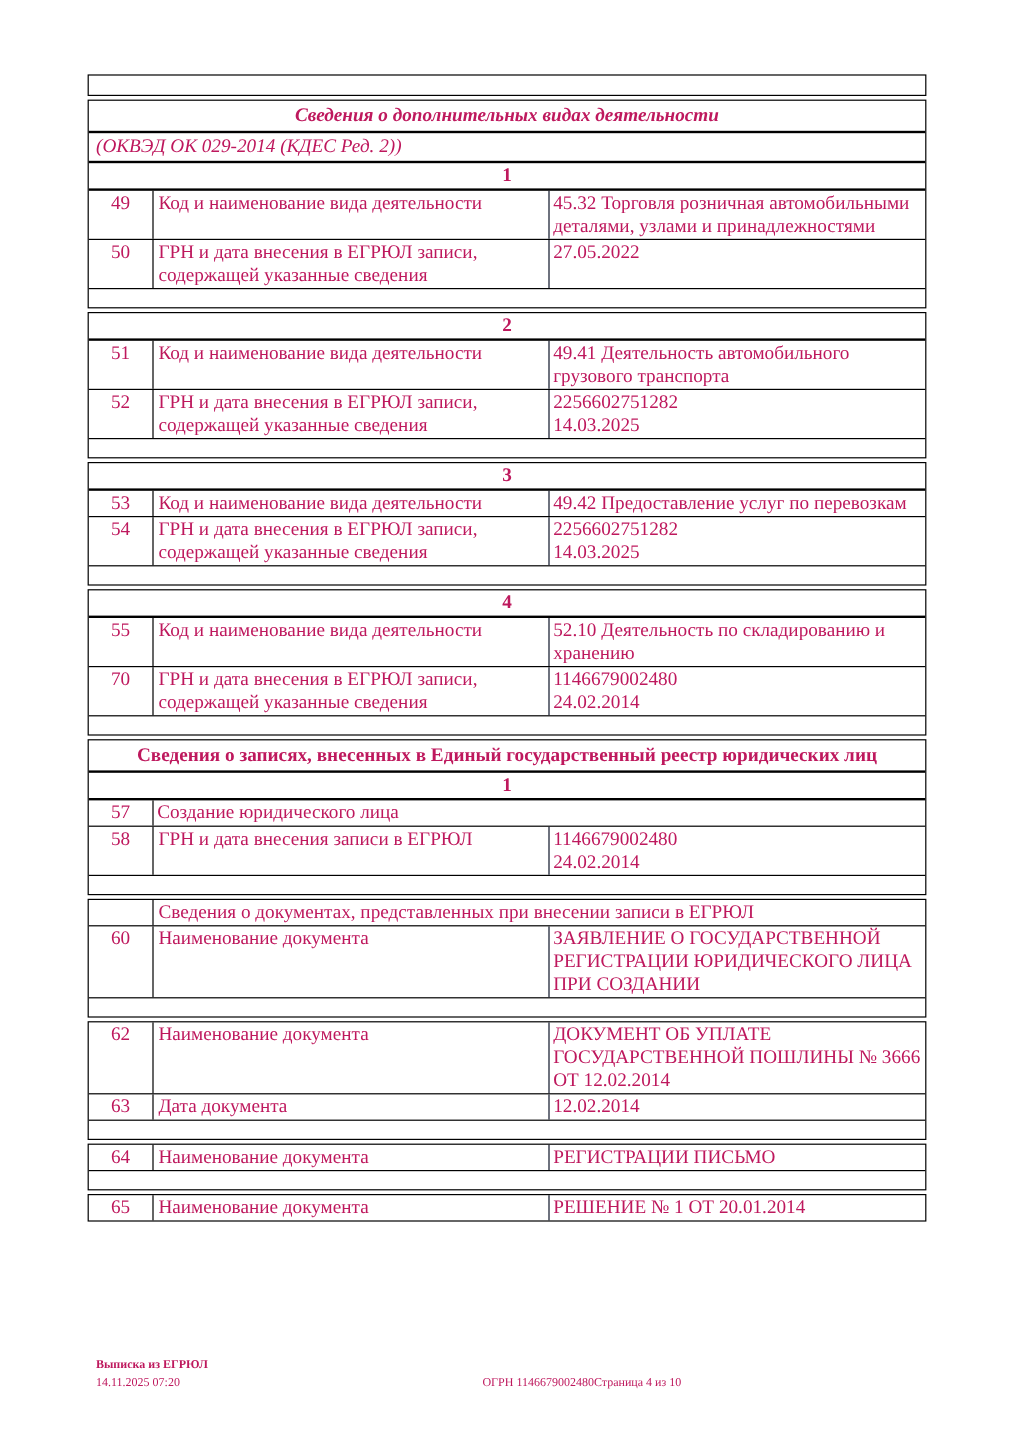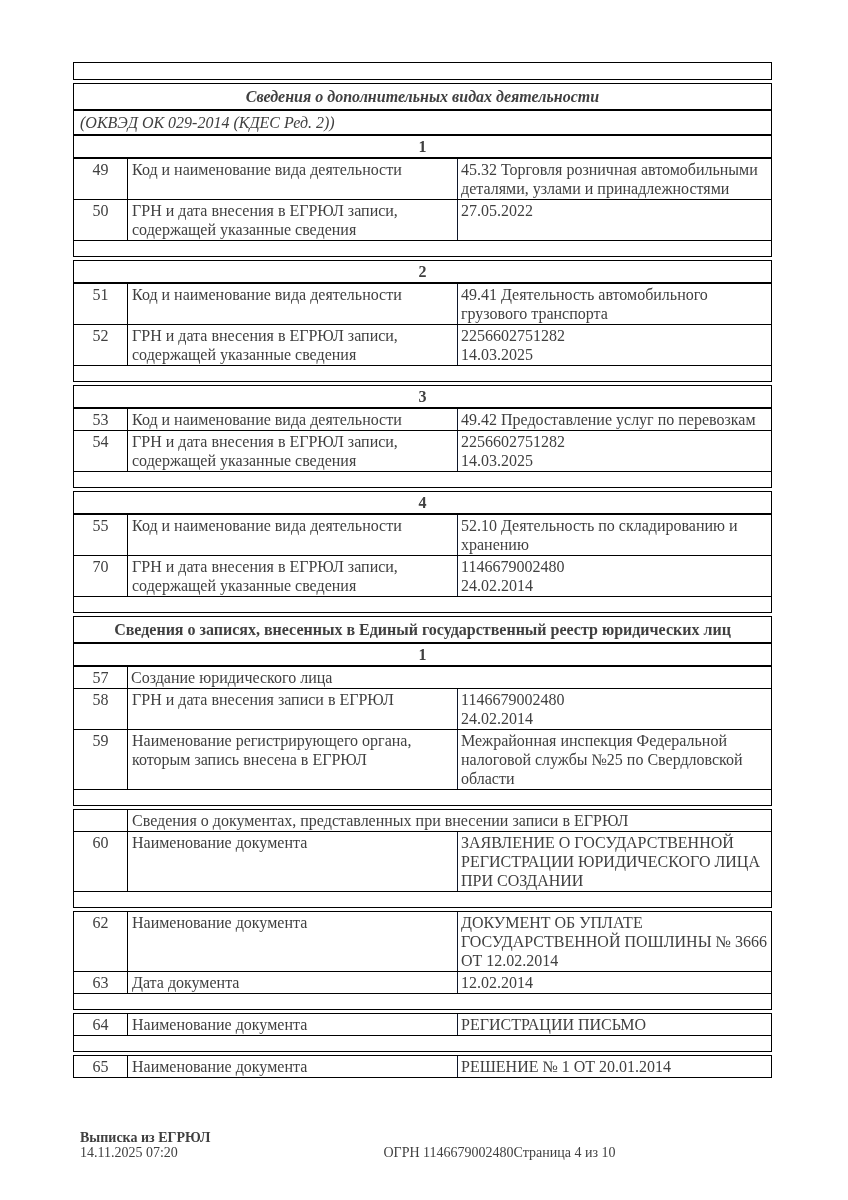--- a/index.html
+++ b/index.html
@@ -1,40 +1,40 @@
 <!DOCTYPE html>
 <html><head>
 <meta charset="utf-8">
 <style>
   html,body { margin:0; padding:0; background:#fff; }
   .page {
     position:relative; width:848px; height:1200px; background:#ffffff;
     font-family:"Liberation Serif","DejaVu Serif",serif;
-    font-size:16px; line-height:19px; color:#404040;
+    font-size:16px; line-height:19px; color:#be185d;
     overflow:hidden;
   }
   .doc { position:absolute; left:73px; top:62px; width:699px; }
   .chunk { border:1px solid #000; margin-bottom:3px; box-sizing:border-box; background:#fff; }
   .row { display:flex; box-sizing:border-box; }
   .row + .row { border-top:1px solid #000; }
   .row.bt2 { border-top-width:2px; }
   .cell { box-sizing:border-box; padding:1px 3px 1px 4px; }
   .cell.num { width:54px; flex:none; border-right:1px solid #000; text-align:center; padding:1px 2px; }
   .cell.label { width:330px; flex:none; border-right:1px solid #0f172a; padding:1px 8px 1px 4px; }
   .cell.value { flex:1; min-width:0; padding:1px 4px 1px 3px; }
   .cell.wide { flex:1; min-width:0; padding:1px 4px; }
   .row.spacer { height:16px; }
   .row.numhead { display:block; text-align:center; font-weight:bold; padding:1px 0; }
   .row.mainhead { display:block; text-align:center; font-weight:bold; font-style:italic; padding:3px 6px; }
   .row.subhead { display:block; text-align:left; font-style:italic; padding:2px 6px; }
   .row.registryhead { display:block; text-align:center; font-weight:bold; padding:3px 6px; }
   .footer {
     position:absolute; left:80px; right:31px; top:1130px;
     display:grid; grid-template-columns:1fr auto 1fr; align-items:end;
-    font-size:14px; line-height:15px;
+    font-size:10px; line-height:15px;
   }
   .footer .fcenter { text-align:center; }
   .footer .fright { }
   .footer .doc-type { font-weight:bold; }
 </style>
 </head>
 <body>
 
 <div class="page">
   <div class="doc">
@@ -124,25 +124,20 @@
         <div class="cell value">Создание юридического лица</div>
       </div>
       <div class="row">
         <div class="cell num">58</div>
         <div class="cell label">ГРН и дата внесения записи в ЕГРЮЛ</div>
         <div class="cell value">
           <div>1146679002480</div>
           <div>24.02.2014</div>
         </div>
       </div>
-      <div class="row">
-        <div class="cell num">59</div>
-        <div class="cell label">Наименование регистрирующего органа, которым запись внесена в ЕГРЮЛ</div>
-        <div class="cell value">Межрайонная инспекция Федеральной налоговой службы №25 по Свердловской области</div>
-      </div>
       <div class="row spacer"></div>
     </div>
 
     <div class="chunk">
       <div class="row">
         <div class="cell num"></div>
         <div class="cell wide">Сведения о документах, представленных при внесении записи в ЕГРЮЛ</div>
       </div>
       <div class="row">
         <div class="cell num">60</div>

